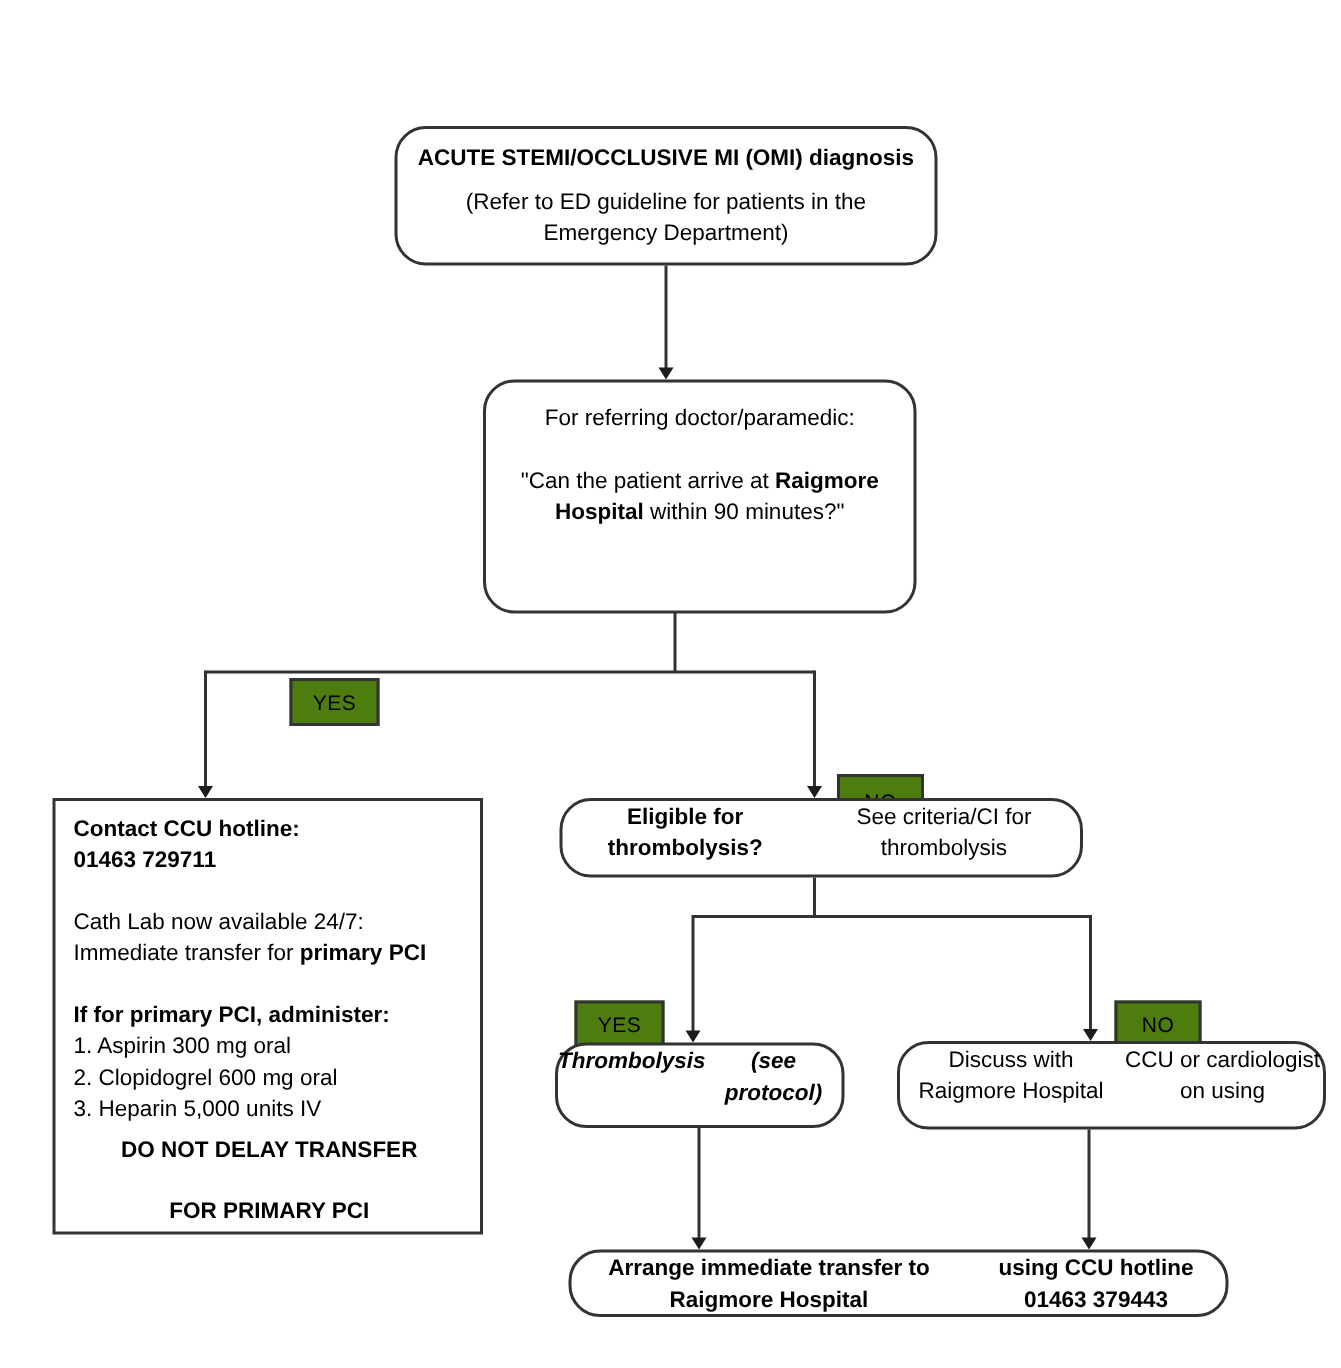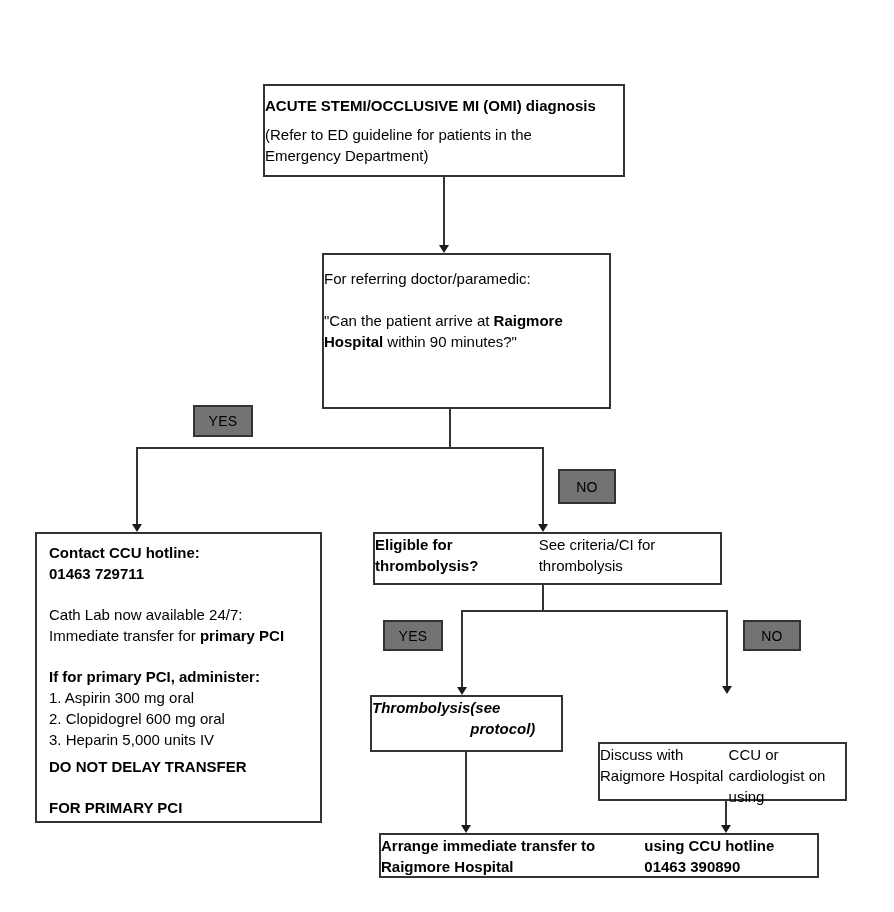--- a/index.html
+++ b/index.html
@@ -18,55 +18,56 @@
     width: 894px; height: 912px;
   }
   .box {
     position: absolute;
     box-sizing: border-box;
     border: 2px solid #333333;
     background: #ffffff;
     font-size: 15px;
     line-height: 21px;
   }
-  .center { text-align: left; }
+  .center { text-align: center; border-radius: 21px; }
   .vcenter {
     display: flex;
     flex-direction: row;
     justify-content: center;
   }
   .b { font-weight: bold; }
   .label-box {
     position: absolute;
     box-sizing: border-box;
     border: 2px solid #333333;
-    background: #737373;
+    background: #4d7c0f;
     font-size: 14px;
     line-height: 14px;
     display: flex;
     align-items: center;
     justify-content: center;
     letter-spacing: 0.3px;
+    margin-top: 47px;
   }
   
   .title-box    { left: 263px; top: 84px;  width: 362px; height: 93px;  padding-top: 9px; }
   .title-box .gap { height: 8px; }
   .question-box { left: 322px; top: 253px; width: 289px; height: 156px; padding-top: 13px; }
   .question-box .gap { height: 21px; }
   .yes1 { left: 193px; top: 405px; width: 60px; height: 32px; }
   .no1  { left: 558px; top: 469px; width: 58px; height: 35px; }
   .yes2 { left: 383px; top: 620px; width: 60px; height: 31px; }
   .no2  { left: 743px; top: 620px; width: 58px; height: 31px; }
   .pci-box { left: 35px; top: 532px; width: 287px; height: 291px; padding: 8px 10px 15px 12px; }
   .pci-box .para { margin: 0 0 0 0; }
   .pci-box .gap { height: 20px; }
   .pci-box .gap-sm { height: 6px; }
   .eligible-box { left: 373px; top: 532px; width: 349px; height: 53px; }
   .thromb-box   { left: 370px; top: 695px; width: 193px; height: 57px; font-style: italic; }
-  .discuss-box  { left: 598px; top: 694px; width: 249px; height: 59px; margin-top: 48px; }
+  .discuss-box  { left: 598px; top: 694px; width: 286px; height: 59px; }
   .final-box    { left: 379px; top: 833px; width: 440px; height: 45px; }
 </style>
 </head>
 <body>
 
 <div class="canvas">
 
   <svg class="connectors" viewBox="0 0 894 912" xmlns="http://www.w3.org/2000/svg">
     <g stroke="#333333" stroke-width="2" fill="none">
       <g>
@@ -145,16 +146,16 @@
     <div class="b">(see protocol)</div>
   </div>
 
   <div class="box discuss-box center vcenter">
     <div>Discuss with Raigmore Hospital</div>
     <div>CCU or cardiologist on using</div>
   </div>
 
   <div class="box final-box center vcenter">
     <div class="b">Arrange immediate transfer to Raigmore Hospital</div>
-    <div class="b">using CCU hotline 01463 390890</div>
+    <div class="b">using CCU hotline 01463 379443</div>
   </div>
 
 </div>
 
 </body></html>

